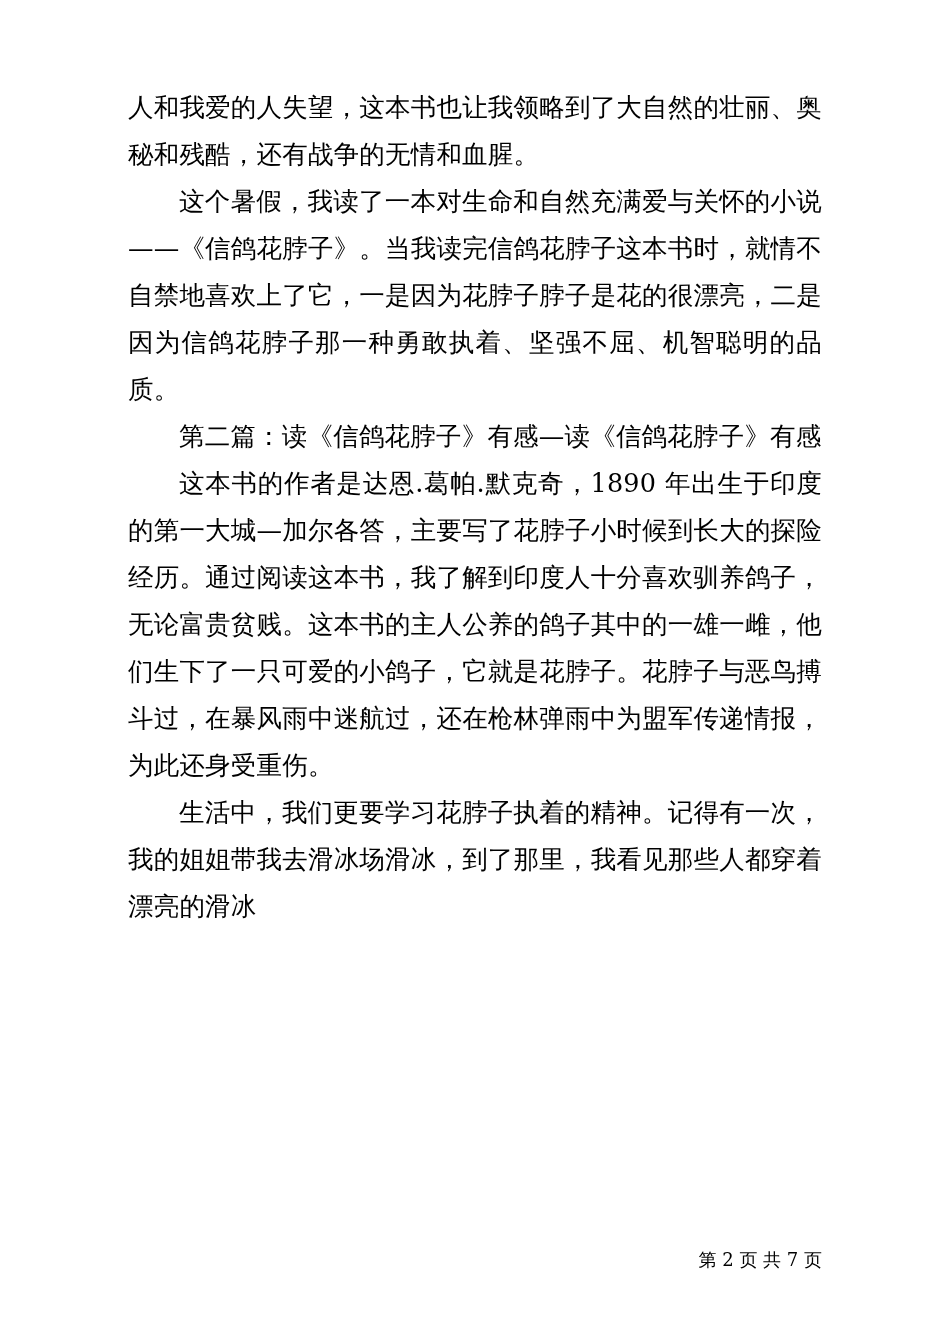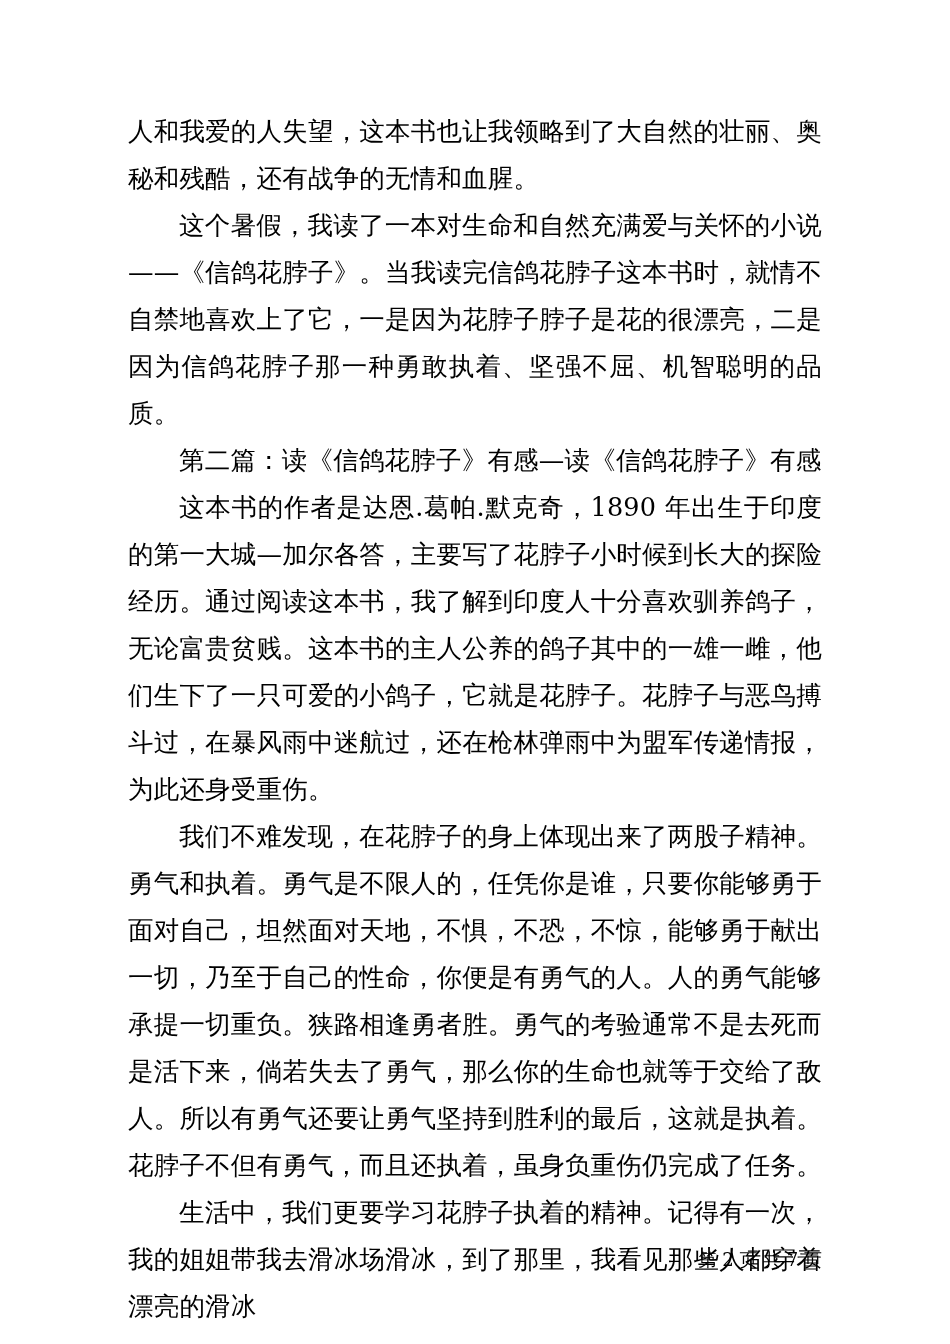--- a/index.html
+++ b/index.html
@@ -15,21 +15,21 @@
     position: relative;
     overflow: hidden;
   }
   .page {
     position: absolute;
     left: 0;
     top: 0;
     width: 950px;
     height: 1344px;
     box-sizing: border-box;
-    padding: 108px 128px 0 128px;
+    padding: 84px 128px 0 128px;
   }
   .doc-body {
     font-size: 25.5px;
     line-height: 47px;
     text-align: justify;
     text-justify: inter-ideograph;
     letter-spacing: 0.2px;
   }
   .para {
     margin: 0;
@@ -51,18 +51,17 @@
 </style>
 </head>
 <body>
 
 <div class="page">
   <div class="doc-body">
     <p class="para noindent">人和我爱的人失望，这本书也让我领略到了大自然的壮丽、奥秘和残酷，还有战争的无情和血腥。</p>
     <p class="para">这个暑假，我读了一本对生命和自然充满爱与关怀的小说——《信鸽花脖子》。当我读完信鸽花脖子这本书时，就情不自禁地喜欢上了它，一是因为花脖子脖子是花的很漂亮，二是因为信鸽花脖子那一种勇敢执着、坚强不屈、机智聪明的品质。</p>
     <p class="para">第二篇：读《信鸽花脖子》有感—读《信鸽花脖子》有感</p>
     <p class="para">这本书的作者是达恩.葛帕.默克奇，1890 年出生于印度的第一大城—加尔各答，主要写了花脖子小时候到长大的探险经历。通过阅读这本书，我了解到印度人十分喜欢驯养鸽子，无论富贵贫贱。这本书的主人公养的鸽子其中的一雄一雌，他们生下了一只可爱的小鸽子，它就是花脖子。花脖子与恶鸟搏斗过，在暴风雨中迷航过，还在枪林弹雨中为盟军传递情报，为此还身受重伤。</p>
-    <p class="para">我们不难发现，在花脖子的身上体现出来了两股子精神。勇气和执着。勇气是不限人的，任凭你是谁，只要你能够勇于面对自己，坦然面对天地，不惧，不恐，不惊，能够勇于献出一切，乃至于自己的性命，你便是有勇气的人。人的勇气能够承提一切重负。狭路相逢勇者胜。勇气的考验通常不是去死而是活下来，倘若失去了勇气，那么你的生命也就等于交给了敌人。所以有勇气还要让勇气坚持到胜利的最后，这就是执着。花脖子不但有勇气，而且还执着，虽身负重伤仍完成了任务。</p>
     <p class="para">生活中，我们更要学习花脖子执着的精神。记得有一次，我的姐姐带我去滑冰场滑冰，到了那里，我看见那些人都穿着漂亮的滑冰</p>
 
   </div>
   <div class="footer">第 2 页 共 7 页</div>
 </div>
 
 </body></html>

